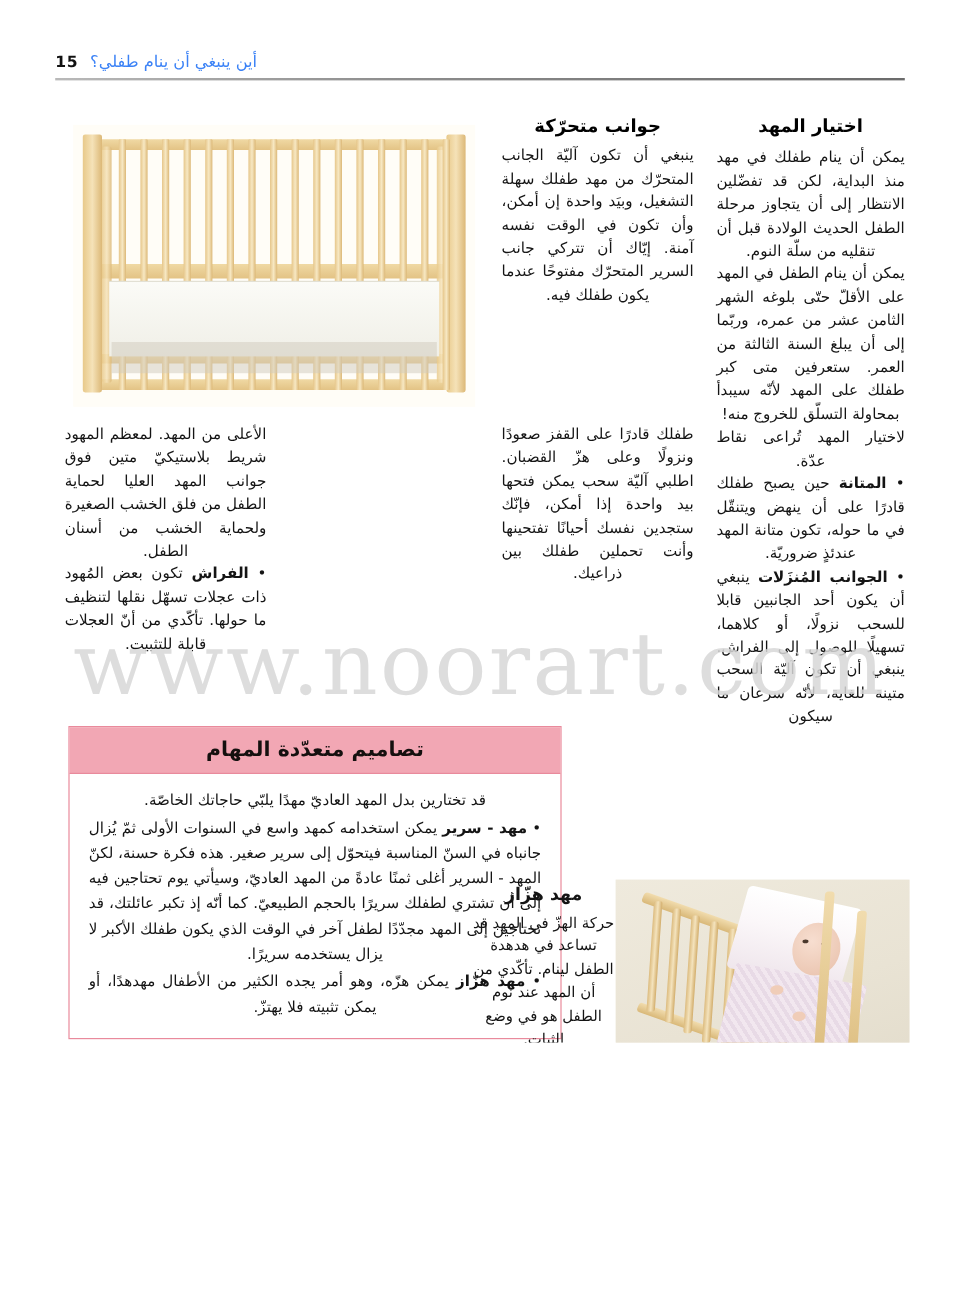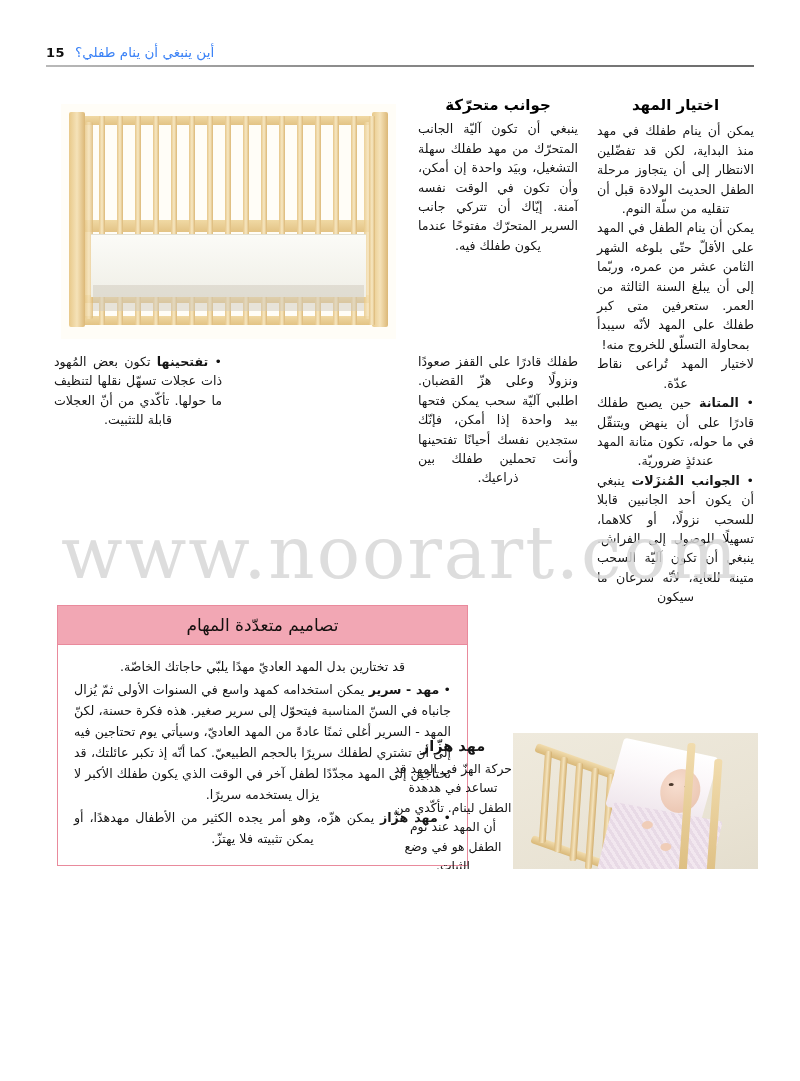--- a/index.html
+++ b/index.html
@@ -233,21 +233,21 @@
     background: #ffffff;
     z-index: 20;
   }
   #pink-header {
     background: #f2a7b4;
     padding: 9px 16px 9px 16px;
     text-align: center;
     border-bottom: 1.4px solid #e98a9c;
   }
   #pink-header .pink-title {
-    font-weight: normal;
+    font-weight: bold;
     font-size: 17px;
     color: #15100f;
     letter-spacing: 0.2px;
     text-align: center;
   }
   #pink-body {
     padding: 11px 16px 14px 16px;
     font-size: 12.6px;
     line-height: 21px;
     text-align: justify;
@@ -322,22 +322,23 @@
   <div class="col-text" id="col-mid-top">
     <div class="sec-title">جوانب متحرّكة</div>
     <p>ينبغي أن تكون آليّة الجانب المتحرّك من مهد طفلك سهلة التشغيل، وبيَد واحدة إن أمكن، وأن تكون في الوقت نفسه آمنة. إيّاك أن تتركي جانب السرير المتحرّك مفتوحًا عندما يكون طفلك فيه.</p>
   </div>
 
   <div class="col-text" id="col-mid-bottom">
     <p>طفلك قادرًا على القفز صعودًا ونزولًا وعلى هزّ القضبان. اطلبي آليّة سحب يمكن فتحها بيد واحدة إذا أمكن، فإنّك ستجدين نفسك أحيانًا تفتحينها وأنت تحملين طفلك بين ذراعيك.</p>
   </div>
 
   <div class="col-text" id="col-far-left-bottom">
+    <p>الأعلى من المهد. لمعظم المهود شريط بلاستيكيّ متين فوق جوانب المهد العليا لحماية الطفل من فلق الخشب الصغيرة ولحماية الخشب من أسنان الطفل.</p>
     <p>
-      <span>•&nbsp;</span><span class="bullet-strong">تفتحينها</span>
+      <span>•&nbsp;</span><span class="bullet-strong">الفراش</span>
       <span>تكون بعض المُهود ذات عجلات تسهّل نقلها لتنظيف ما حولها. تأكّدي من أنّ العجلات قابلة للتثبيت.</span>
     </p>
   </div>
 
   <div class="watermark">www.noorart.com</div>
 
   <div id="pink-box">
     <div id="pink-header">
       <span class="pink-title">تصاميم متعدّدة المهام</span>
     </div>

